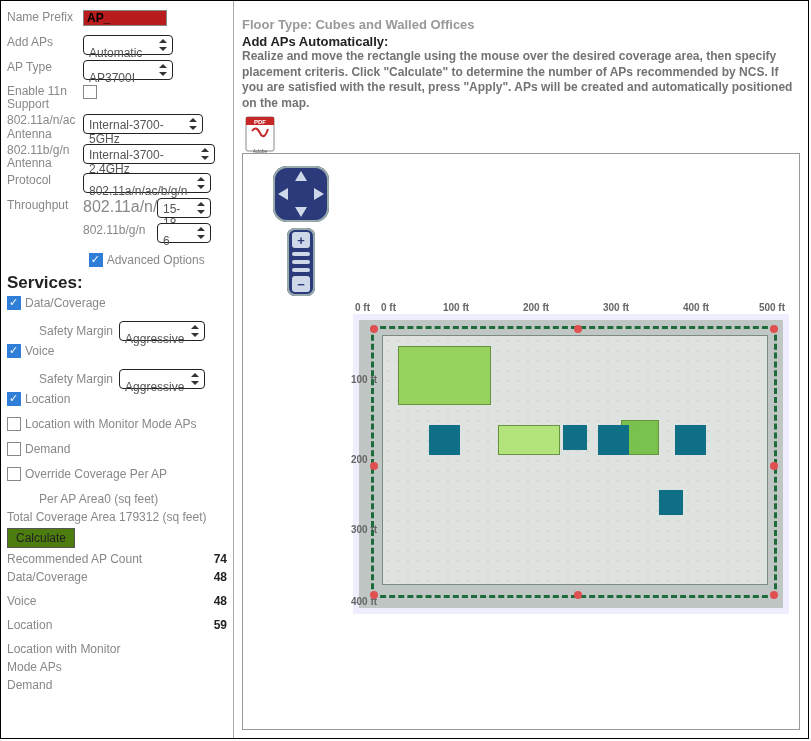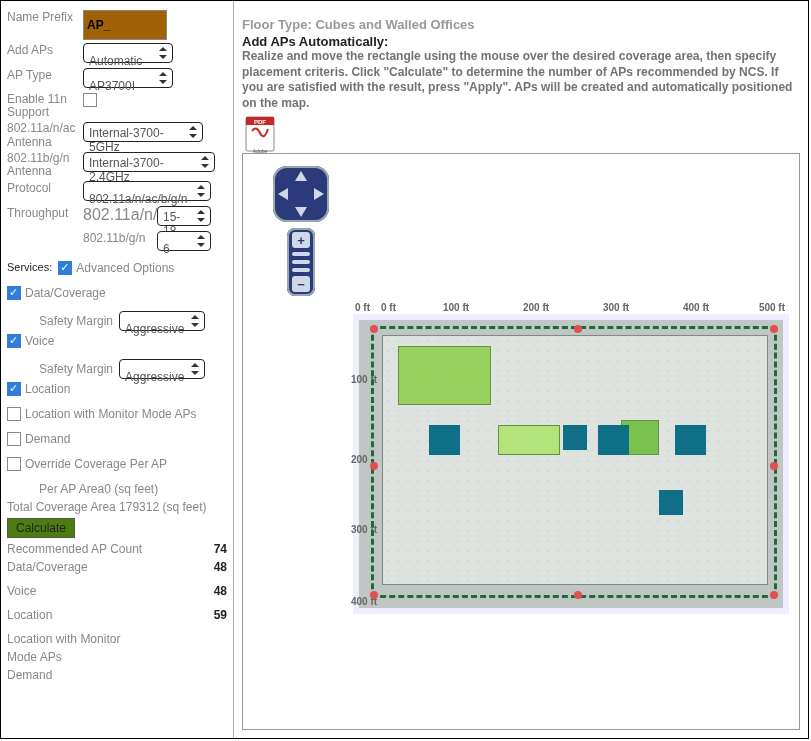--- a/index.html
+++ b/index.html
@@ -34,26 +34,26 @@
     min-height: 22px;
   }
   .lbl {
     width: 76px;
     color: #888;
     font-size: 12px;
   }
   .two-line { line-height: 1.1; }
   input[type="text"] {
     border: 1px solid #888;
-    height: 30px;
+    height: 16px;
     padding: 1px 3px;
     font-size: 12px;
     font-weight: bold;
     width: 84px;
-    background: #a16207;
+    background: #b91c1c;
   }
   .select-look {
     border: 1px solid #222;
     border-radius: 4px;
     height: 20px;
     background: #fff;
     font-size: 12px;
     padding: 16px 18px 0 5px;
     position: relative;
     display: inline-flex;
@@ -95,24 +95,24 @@
     position: relative;
   }
   .chk.checked::after {
     content: "✓";
     color: #fff;
     font-size: 11px;
     position: absolute;
     left: 1px; top: -1px;
   }
   .section-hdr {
-    font-weight: normal;
+    font-weight: bold;
     color: #222;
-    font-size: 11px;
-    margin-top: 0;
+    font-size: 17px;
+    margin-top: 20px;
   }
   .sub-row {
     margin-left: 32px;
     display: flex;
     align-items: center;
     margin-top: 3px;
   }
   .sub-lbl { color: #888; margin-right: 6px; }
   .btn {
     border: 1px solid #555;

